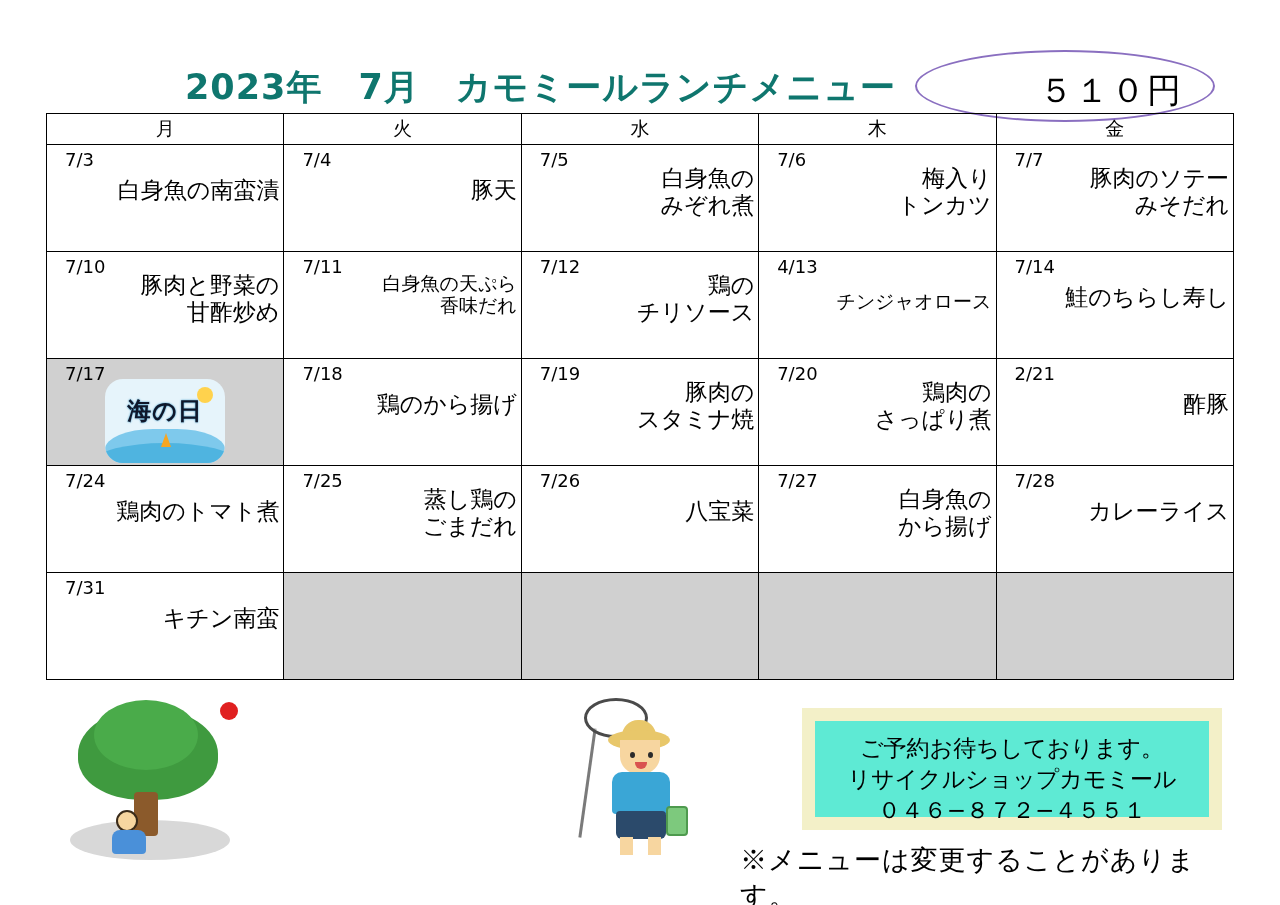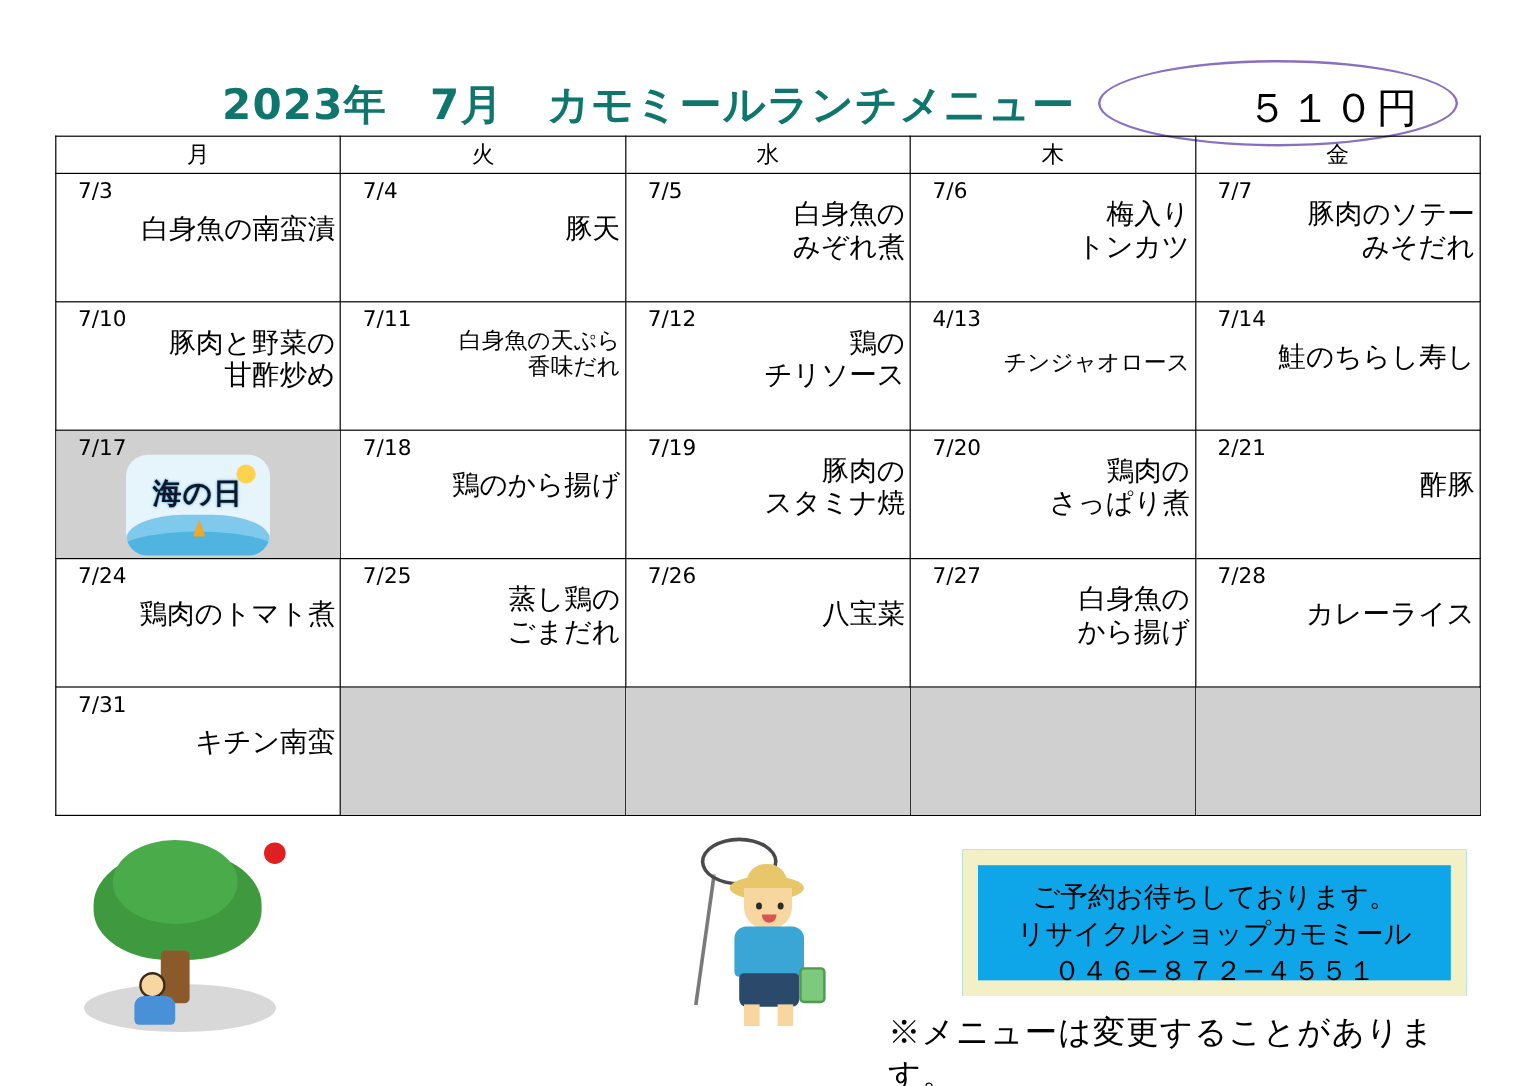--- a/index.html
+++ b/index.html
@@ -373,21 +373,21 @@
     box-sizing: border-box;
   }
   .notice-frame {
     position: absolute;
     left: 802px;
     top: 18px;
     width: 420px;
     height: 122px;
     box-sizing: border-box;
     border: 13px solid #f3f0c8;
-    background: #0ea5e9;
+    background: #5eead4;
   }
   .notice-frame::before {
     content: "";
     position: absolute;
     left: -13px;
     top: -13px;
     right: -13px;
     bottom: -13px;
     background:
       radial-gradient(circle at 8px 8px, #f5d84a 3px, transparent 3.5px) 0 0 / 26px 26px,

